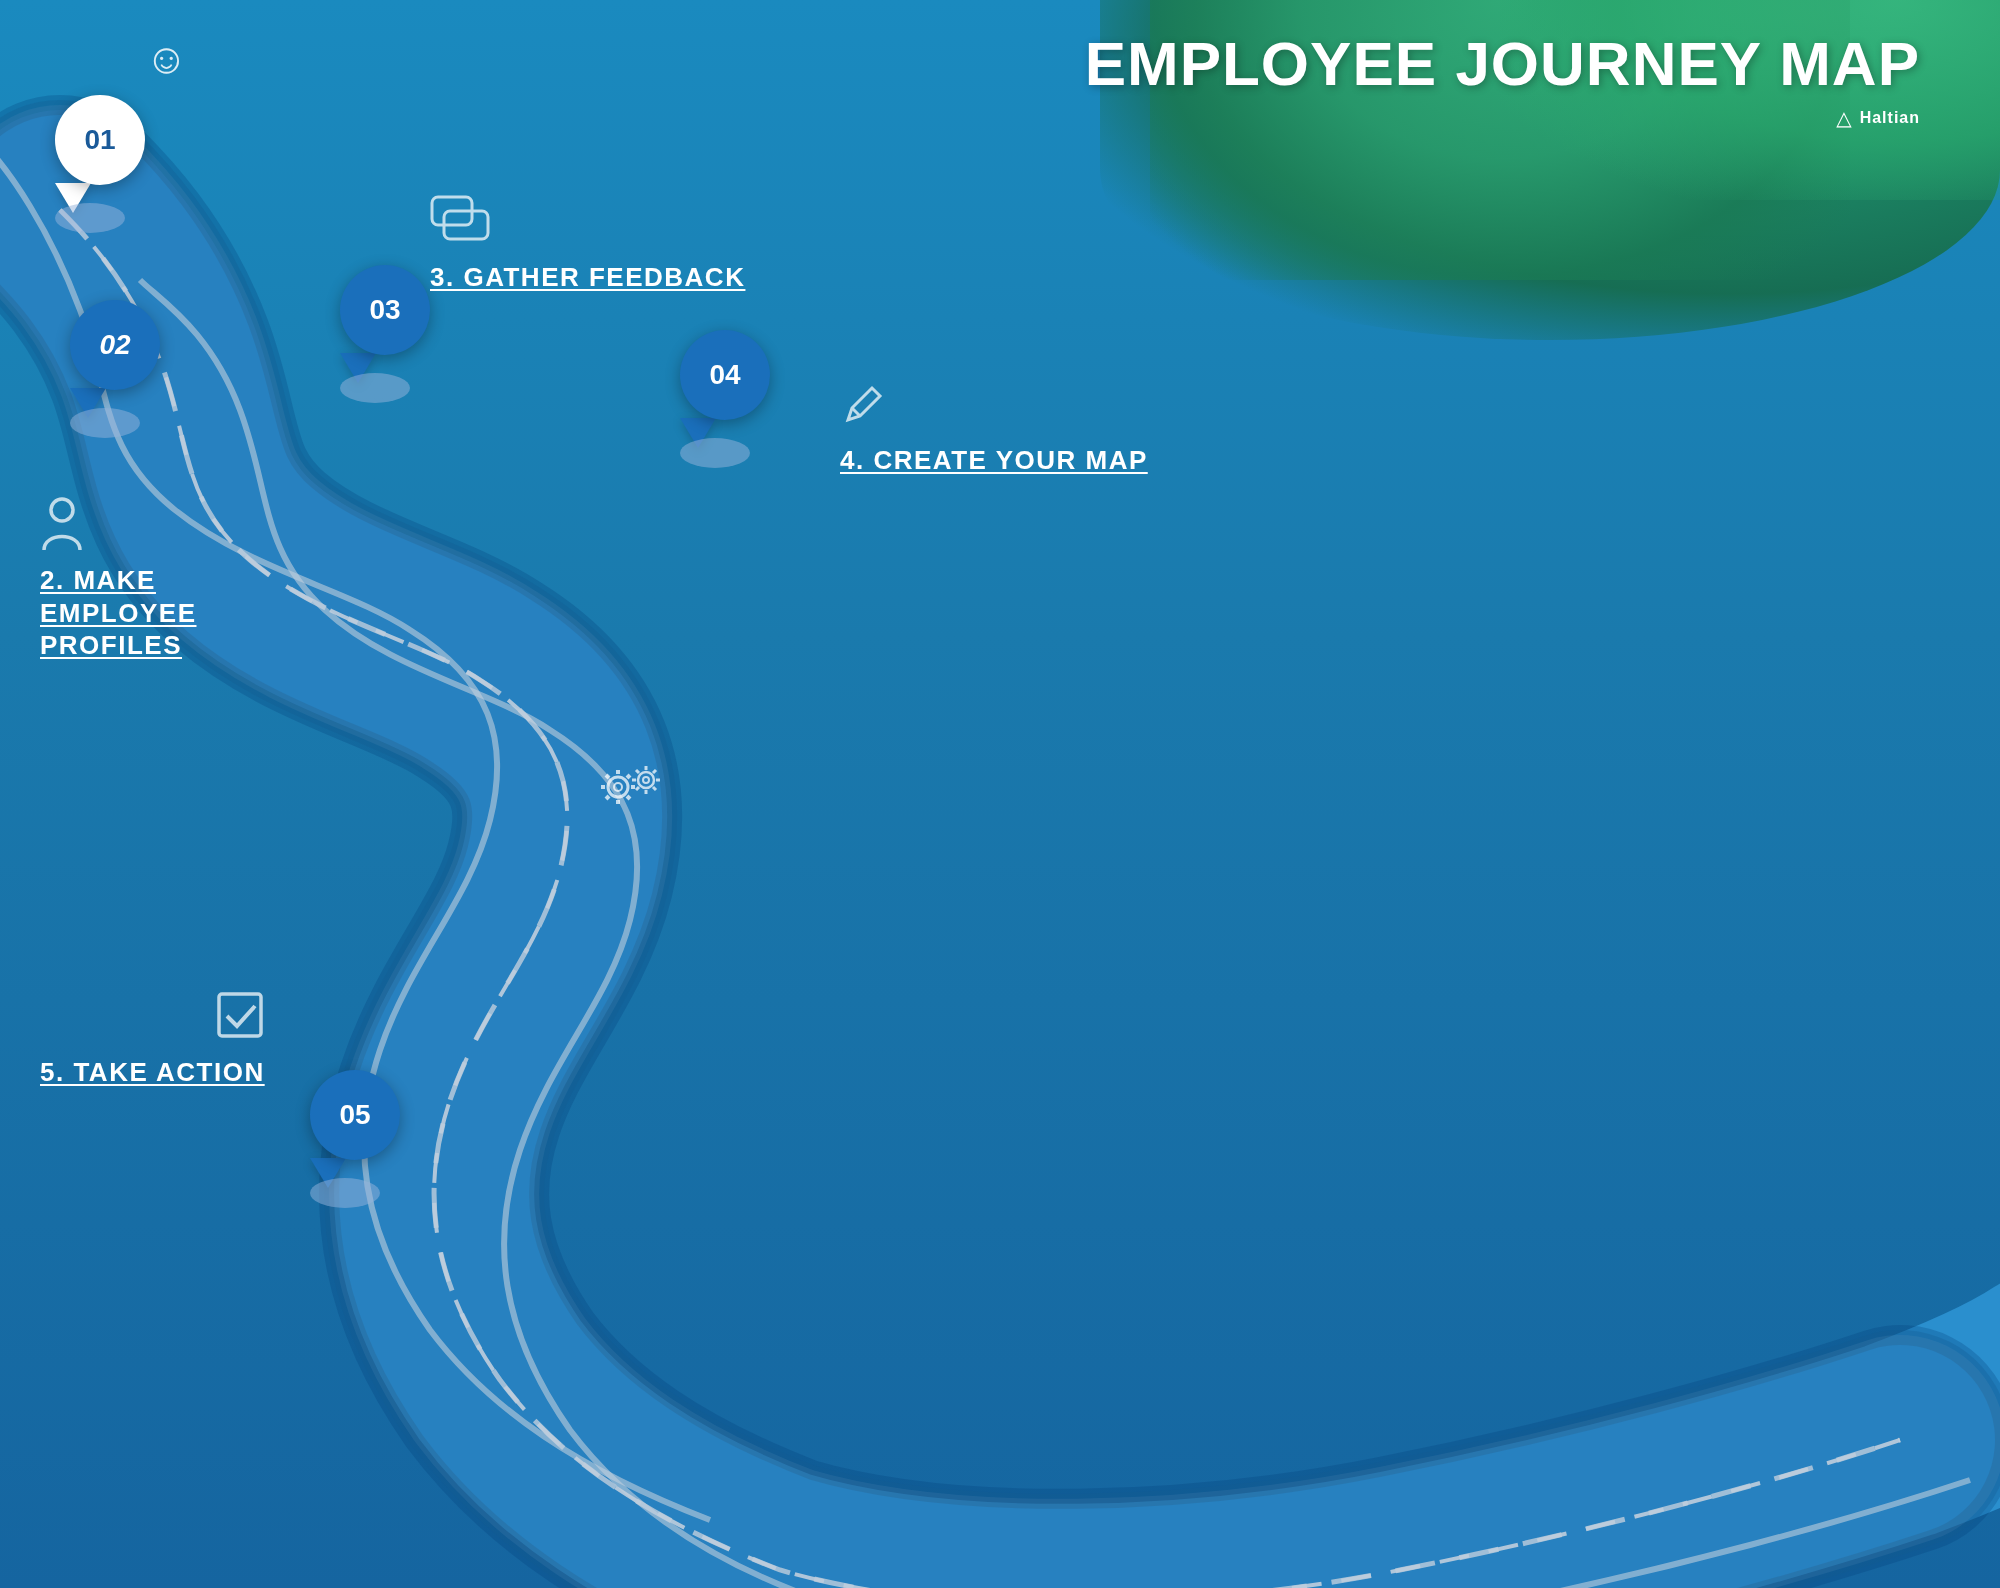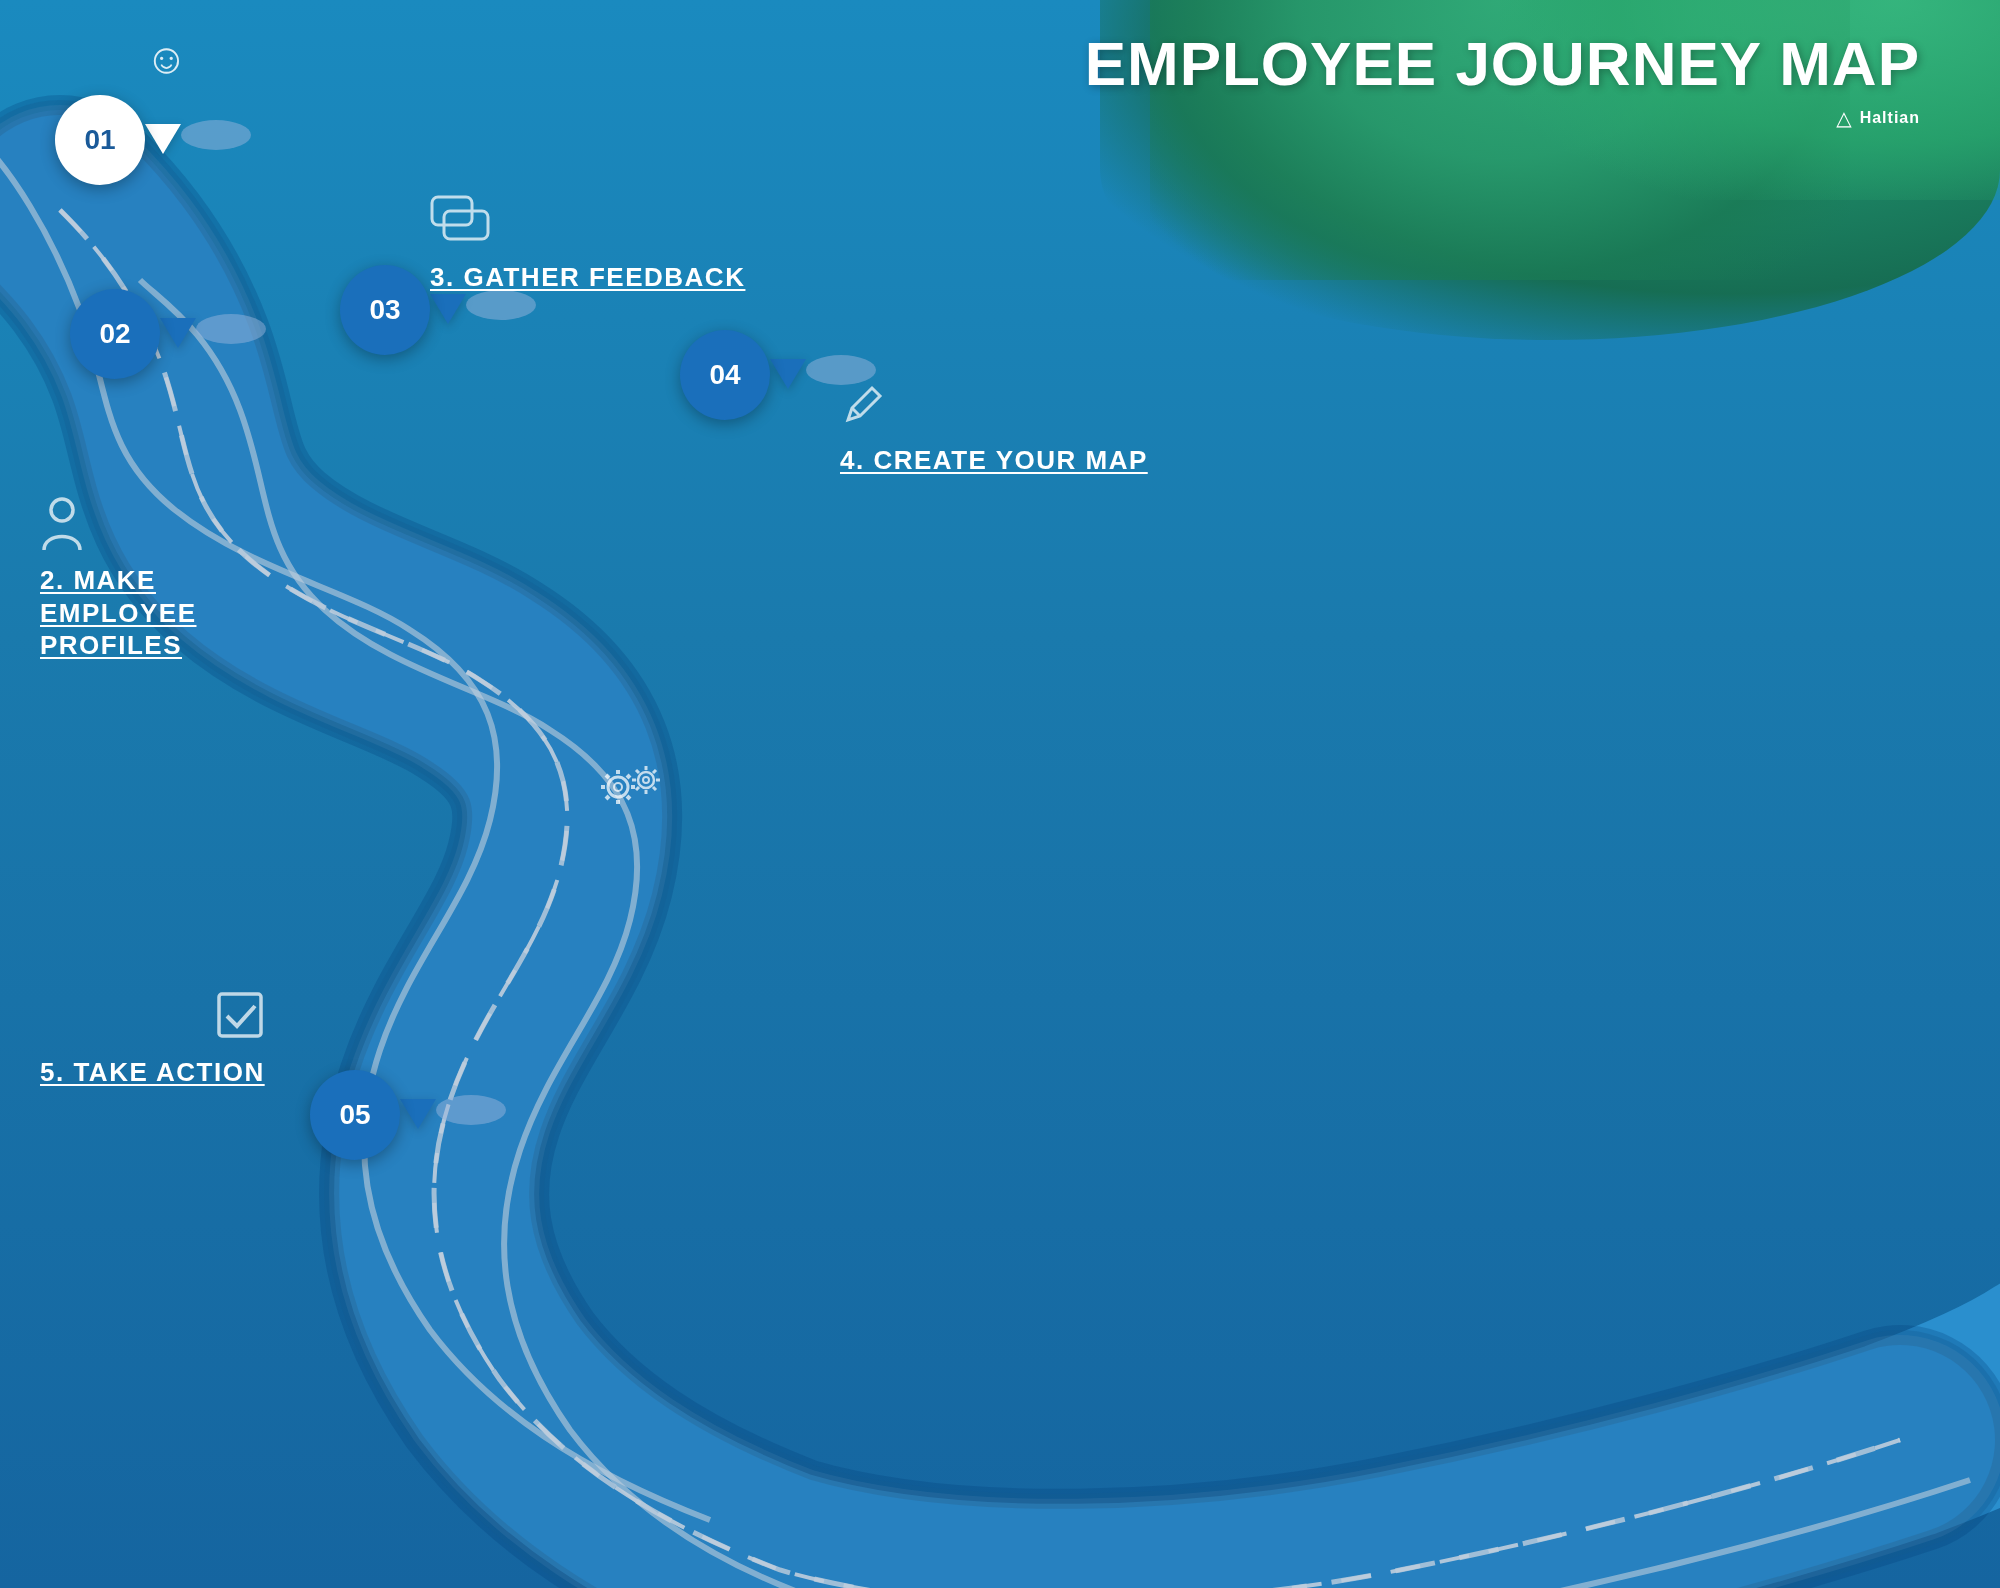--- a/index.html
+++ b/index.html
@@ -91,22 +91,21 @@
       top: 0;
       left: 0;
       width: 2000px;
       height: 1588px;
     }
 
     
     .map-pin {
       position: absolute;
       display: flex;
-      flex-direction: row;
-      align-items: center;
+      flex-direction: column;
       z-index: 20;
     }
 
     .pin-circle {
       width: 90px;
       height: 90px;
       border-radius: 50%;
       background: white;
       display: flex;
       align-items: center;
@@ -165,21 +164,21 @@
       color: white;
       text-transform: uppercase;
       letter-spacing: 1.5px;
       line-height: 1.25;
       text-decoration: underline;
       text-underline-offset: 3px;
     }
 
     
     .pin-01 { top: 95px; left: 55px; }
-    .pin-02 { top: 289px; left: 70px; }
+    .pin-02 { top: 300px; left: 70px; font-style: italic; }
     .pin-03 { top: 265px; left: 340px; }
     .pin-04 { top: 330px; left: 680px; }
     .pin-05 { top: 1070px; left: 310px; }
     .pin-06 { top: 870px; left: 1780px; }
 
     
     .label-1 { top: 35px; left: 145px; }
     .label-2 { top: 496px; left: 40px; }
     .label-3 { top: 195px; left: 430px; }
     .label-4 { top: 380px; left: 840px; }

